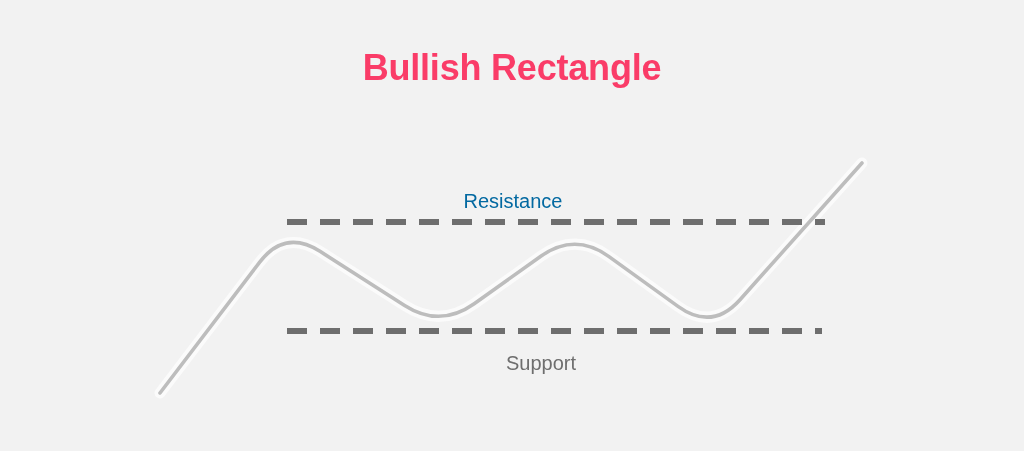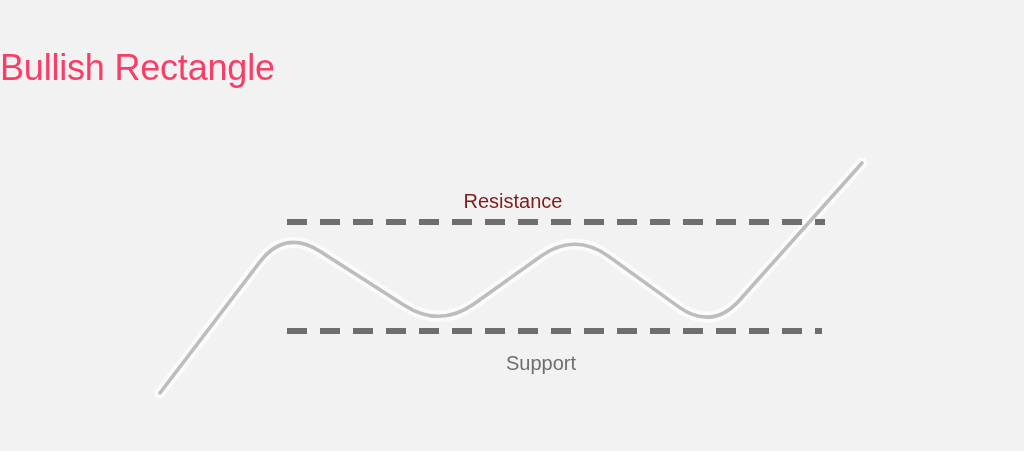--- a/index.html
+++ b/index.html
@@ -16,23 +16,24 @@
     position: relative;
     width: 1024px;
     height: 451px;
     background: #f2f2f2;
   }
   #chart-title {
     position: absolute;
     left: 0;
     top: 46px;
     width: 1024px;
+    text-align: center;
     font-family: "Liberation Sans", sans-serif;
     font-size: 36px;
-    font-weight: normal;
+    font-weight: bold;
     letter-spacing: -0.2px;
     color: #fa3c68;
     line-height: 44px;
     white-space: nowrap;
   }
   #plot-area {
     position: absolute;
     left: 0;
     top: 0;
     width: 1024px;
@@ -81,18 +82,18 @@
 
       <path id="price-line-halo" fill="none" stroke="#fbfbfb" stroke-width="11" stroke-linecap="round" stroke-linejoin="round" d="M 160 393 L 259.5 262.4 Q 285 229 320.4 251.6 L 404.6 305.4 Q 440 328 474.2 303.7 L 540.8 256.3 Q 575 232 609.0 256.6 L 678.0 306.4 Q 712 331 740.0 299.7 L 862 163"></path>
 
       <line id="resistance-line" x1="287" y1="222" x2="825" y2="222" stroke="#6e6e6e" stroke-width="6" stroke-dasharray="20 13"></line>
 
       <line id="support-line" x1="287" y1="331" x2="822" y2="331" stroke="#6e6e6e" stroke-width="6" stroke-dasharray="20 13"></line>
 
       <path id="price-line" fill="none" stroke="#bdbdbd" stroke-width="3.6" stroke-linecap="round" stroke-linejoin="round" d="M 160 393 L 259.5 262.4 Q 285 229 320.4 251.6 L 404.6 305.4 Q 440 328 474.2 303.7 L 540.8 256.3 Q 575 232 609.0 256.6 L 678.0 306.4 Q 712 331 740.0 299.7 L 862 163"></path>
     </svg>
 
-    <div class="axis-label" id="resistance-label" style="left: 0px; width: 1024px; text-align: center; top: 190px; transform: translateX(1px); color: #7f1d1d;">Resistance</div>
+    <div class="axis-label" id="resistance-label" style="left: 0px; width: 1024px; text-align: center; top: 190px; transform: translateX(1px); color: #0369a1;">Resistance</div>
 
     <div class="axis-label" id="support-label" style="left: 0px; width: 1024px; text-align: center; top: 352px; transform: translateX(1px); color: rgb(110, 110, 110);">Support</div>
 
   </div>
 </div>
 
 </body></html>

